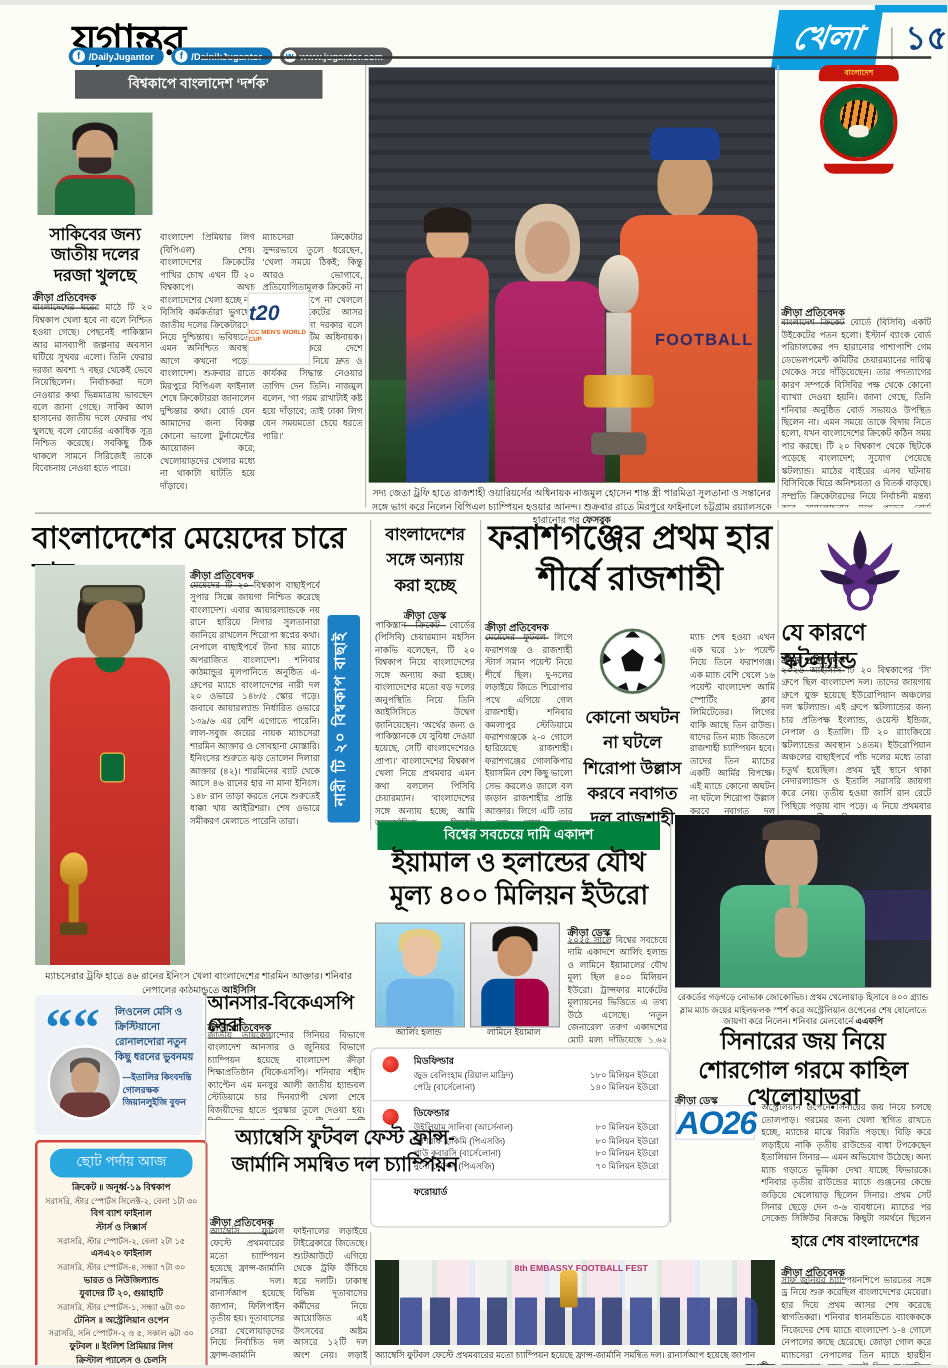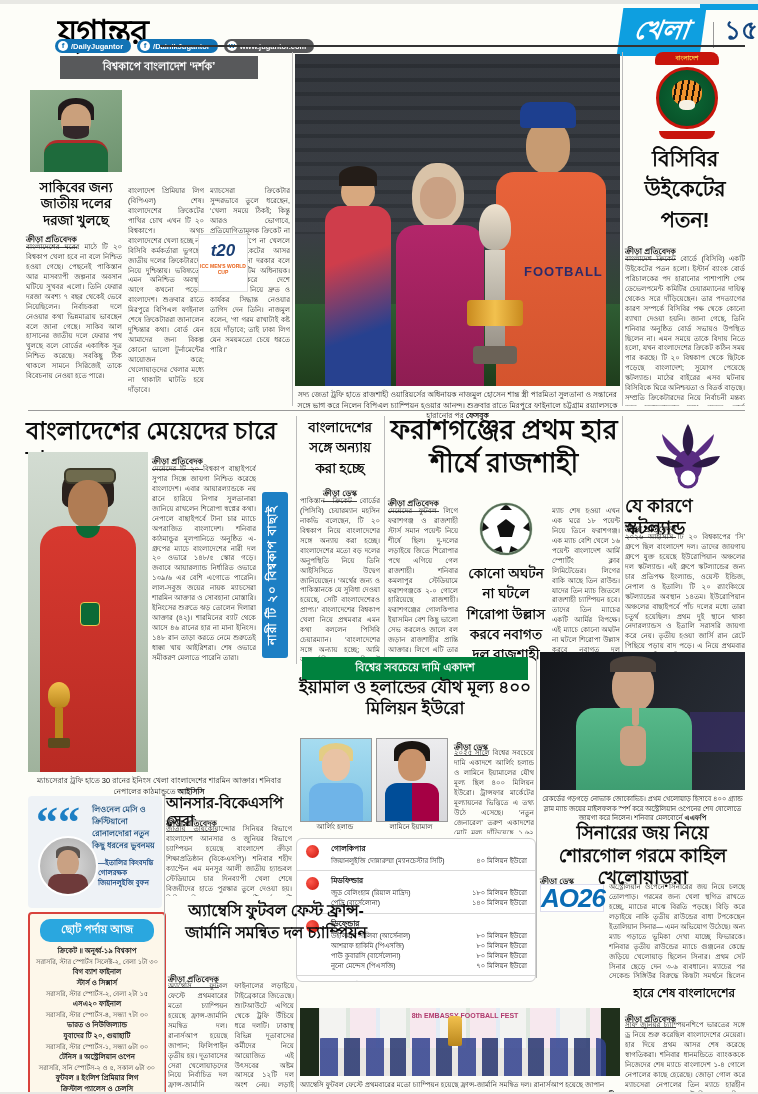--- a/index.html
+++ b/index.html
@@ -19,21 +19,21 @@
   .badge{display:inline-flex;align-items:center;gap:3px;background:#1273b5;color:#fff;border-radius:9px;
          font-size:7.5px;font-weight:bold;padding:2px 8px 2px 3px;margin-right:6px;}
   .badge .fb{width:10px;height:10px;border-radius:50%;background:#fff;color:#1273b5;font-weight:bold;
          font-size:8px;line-height:10px;text-align:center;display:inline-block;}
   .badge.web{background:#58595b;}
   .khela{background:#0e9fe0;color:#fff;font-weight:bold;font-style:italic;font-size:26px;
          padding:2px 14px;transform:skewX(-8deg);display:inline-block;}
   .pageno{color:#14457e;font-weight:bold;font-size:26px;}
   
   #tv-box{border:2px solid #d8423c;background:#fdf7ea;border-radius:4px;}
-  .tv-pill{background:#2aa7df;color:#fff;font-weight:bold;font-size:11px;text-align:center;
+  .tv-pill{background:#2aa7df;color:#fff;font-weight:normal;font-size:11px;text-align:center;
            border-radius:10px;padding:2px 0;margin:5px 10px 4px 10px;}
   .tv-b{font-weight:bold;font-size:7px;text-align:center;color:#111;line-height:1.55;}
   .tv-n{font-size:6.6px;text-align:center;color:#333;line-height:1.55;}
   
   #quote-box{background:#eef2f6;}
   .bigquote{color:#1d7fc4;font-size:44px;font-weight:bold;line-height:.7;font-family:"Liberation Serif",serif;}
   
   #xi-list{border:1px solid #cfcfcf;border-radius:6px;background:#fff;}
   .xi-group{position:relative;padding:4px 8px 4px 34px;border-top:1px solid #d8d8d8;}
   .xi-group:first-child{border-top:none;}
@@ -86,21 +86,21 @@
 
   <div class="abs headline" style="left:26px;top:176px;width:100px;font-size:13.5px;">সাকিবের জন্য জাতীয় দলের দরজা খুলছে</div>
   <div class="abs" style="left:26px;top:224px;width:100px;text-align:left;">
     <span class="byline">ক্রীড়া প্রতিবেদক</span>
   </div>
 
   <div class="abs body-txt" style="left:26px;top:238px;width:96px;height:164px;">বাংলাদেশের ঘরের মাঠে টি ২০ বিশ্বকাপ খেলা হবে না বলে নিশ্চিত হওয়া গেছে। পেছনেই পাকিস্তান আর মাসব্যাপী জল্পনার অবসান ঘটিয়ে সুখবর এলো। তিনি ফেরার দরজা অবশ্য ৭ বছর থেকেই ভেবে নিয়েছিলেন। নির্বাচকরা দলে নেওয়ার কথা ভিন্নমাত্রায় ভাবছেন বলে জানা গেছে। সাকিব আল হাসানের জাতীয় দলে ফেরার পথ খুলছে বলে বোর্ডের একাধিক সূত্র নিশ্চিত করেছে। সবকিছু ঠিক থাকলে সামনে সিরিজেই তাকে বিবেচনায় নেওয়া হতে পারে।</div>
   <div class="abs body-txt" style="left:128px;top:182px;width:76px;height:220px;">বাংলাদেশ প্রিমিয়ার লিগ (বিপিএল) শেষ। বাংলাদেশের ক্রিকেটের পাখির চোখ এখন টি ২০ বিশ্বকাপে। অথচ বাংলাদেশের খেলা হচ্ছে না। বিসিবি কর্মকর্তারা ভুগছেন জাতীয় দলের ক্রিকেটারদের নিয়ে দুশ্চিন্তায়। ভবিষ্যতের এমন অনিশ্চিত অবস্থায় আগে কখনো পড়েনি বাংলাদেশ। শুক্রবার রাতে মিরপুরে বিপিএল ফাইনাল শেষে ক্রিকেটাররা জানালেন দুশ্চিন্তার কথা। বোর্ড যেন আমাদের জন্য বিকল্প কোনো ভালো টুর্নামেন্টের আয়োজন করে; খেলোয়াড়দের খেলার মধ্যে না থাকাটা ঘাটতি হয়ে দাঁড়াবে।</div>
   <div class="abs body-txt" style="left:210px;top:182px;width:80px;height:220px;">ম্যাচসেরা ক্রিকেটার সুন্দরভাবে তুলে ধরেছেন, ‘খেলা সময়ে ঠিকই; কিন্তু আরও ভোগাবে, প্রতিযোগিতামূলক ক্রিকেট না জানি।’ বিশ্বকাপে না খেললে ঘরোয়া ক্রিকেটের আসর আরও বাড়ানো দরকার বলে মনে করেন টিম অধিনায়ক। বিশেষ করে দেশে সিরিজগুলো নিয়ে দ্রুত ও কার্যকর সিদ্ধান্ত নেওয়ার তাগিদ দেন তিনি। নাজমুল বলেন, ‘গা গরম রাখাটাই কষ্ট হয়ে দাঁড়াবে; তাই ঢাকা লিগ যেন সময়মতো চেয়ে ধরতে পারি।’</div>
 
-  <div class="abs" style="left:198px;top:230px;width:48px;height:56px;background:#fff;border:1px solid #ddd;text-align:center;">
+  <div class="abs" style="left:198px;top:230px;width:48px;height:56px;background:#fff;border:1px solid #ddd;">
     <div style="font-weight:bold;font-style:italic;font-size:17px;color:#1b3f74;margin-top:6px;">t20</div>
     <div style="font-weight:bold;font-size:5px;color:#e8621a;margin-top:2px;">ICC MEN'S WORLD CUP</div>
   </div>
 
   <div class="scene" style="left:295px;top:50px;width:325px;height:332px;background:linear-gradient(#23262b,#3a3e44 55%,#2c4a2e 80%,#24401f);">
     <div class="abs" style="left:0;top:0;width:325px;height:180px;background:repeating-linear-gradient(#3c4046 0 10px,#2e3237 10px 14px);opacity:.7;"></div>
     <div class="abs" style="left:0;top:250px;width:325px;height:82px;background:linear-gradient(#2f5d33,#1f3d1c);"></div>
 
     <div class="abs" style="left:28px;top:120px;width:70px;height:212px;">
       <div style="position:absolute;left:18px;top:0;width:34px;height:36px;border-radius:50%;background:#d7a87f;"></div>
@@ -134,21 +134,20 @@
   </div>
 
   <div class="abs" style="left:655px;top:48px;width:64px;height:86px;text-align:center;">
     <div style="background:#c8150c;color:#ffd34d;font-size:6px;font-weight:bold;border-radius:8px 8px 2px 2px;padding:1px 0;">বাংলাদেশ</div>
     <div style="position:relative;width:56px;height:56px;margin:2px auto 0;border-radius:50%;background:radial-gradient(#0c6a36,#074a25);border:3px solid #c8150c;">
       <div style="position:absolute;left:13px;top:10px;width:30px;height:26px;border-radius:46%;background:repeating-linear-gradient(100deg,#f0922d 0 4px,#201408 4px 6px);"></div>
       <div style="position:absolute;left:20px;top:30px;width:16px;height:10px;border-radius:40%;background:#f6f1e3;"></div>
     </div>
     <div style="width:56px;height:8px;margin:2px auto 0;border-radius:0 0 10px 10px;background:#c8150c;"></div>
   </div>
-  <div class="abs headline" style="left:625px;top:140px;width:120px;font-size:21px;line-height:1.45;">বিসিবির উইকেটের পতন!</div>
   <div class="abs" style="left:625px;top:236px;width:120px;">
     <span class="byline">ক্রীড়া প্রতিবেদক</span>
   </div>
   <div class="abs body-txt" style="left:625px;top:250px;width:120px;height:152px;">বাংলাদেশ ক্রিকেট বোর্ডে (বিসিবি) একটি উইকেটের পতন হলো। ইস্টার্ন ব্যাংক বোর্ড পরিচালকের পদ হারানোর পাশাপাশি গেম ডেভেলপমেন্ট কমিটির চেয়ারম্যানের দায়িত্ব থেকেও সরে দাঁড়িয়েছেন। তার পদত্যাগের কারণ সম্পর্কে বিসিবির পক্ষ থেকে কোনো ব্যাখ্যা দেওয়া হয়নি। জানা গেছে, তিনি শনিবার অনুষ্ঠিত বোর্ড সভায়ও উপস্থিত ছিলেন না। এমন সময়ে তাকে বিদায় নিতে হলো, যখন বাংলাদেশের ক্রিকেট কঠিন সময় পার করছে। টি ২০ বিশ্বকাপ থেকে ছিটকে পড়েছে বাংলাদেশ; সুযোগ পেয়েছে স্কটল্যান্ড। মাঠের বাইরের এসব ঘটনায় বিসিবিকে ঘিরে অনিশ্চয়তা ও বিতর্ক বাড়ছে। সম্প্রতি ক্রিকেটারদের নিয়ে নির্বাচনী মন্তব্য করে সমালোচনার মুখে পড়েন বোর্ড পরিচালক এম নাজমুল ইসলাম, যার পরিপ্রেক্ষিতে তাকে কারণ দর্শানোর নোটিশ দেওয়া হয়। এর রেশ কাটতে না কাটতেই আরেক পরিচালক মুহসেনুর রহমান শামীমের বিরুদ্ধে ডিসিপ্লিনারি কমিটিতে অভিযোগ জমা পড়ে; বিসিও অডিট কমিটি বিষয়টি পর্যালোচনা করছে। এসব ঘটনার ধারাবাহিকতায় ইস্টার্ন ব্যাংকের পদত্যাগ দেশের ক্রিকেটাঙ্গনে আলোচনার জন্ম দিয়েছে। সবশেষ বিসিবি নির্বাচনের ধামাডোল স্পোর্টিং ক্লাবের কাউন্সিলর হিসাবে মনোনয়ন পেয়ে পরিচালক হন ইস্টার্ন ব্যাংকের প্রতিনিধি; তিনি বিসিবির গেম ডেভেলপমেন্ট কার্যক্রমের নেতৃত্বে ছিলেন।</div>
 
   <div class="rule-v" style="left:292px;top:48px;height:354px;"></div>
   <div class="rule-v" style="left:622px;top:48px;height:354px;"></div>
   <div class="rule-h" style="left:28px;top:406px;width:717px;"></div>
 
   <div class="abs headline" style="left:26px;top:412px;width:266px;font-size:24px;text-align:left;">বাংলাদেশের মেয়েদের চারে চার</div>
@@ -164,21 +163,21 @@
     <div class="abs" style="left:52px;top:150px;width:18px;height:22px;border-radius:4px;background:#0c6a36;border:1px solid #f2c14e;"></div>
     <div class="abs" style="left:18px;top:230px;width:26px;height:80px;">
       <div style="width:22px;height:26px;margin:0 auto;border-radius:50% 50% 40% 40%;background:linear-gradient(#f2c14e,#b9861c);"></div>
       <div style="width:8px;height:30px;margin:0 auto;background:#b9861c;"></div>
       <div style="width:22px;height:10px;margin:0 auto;background:#5c4a1e;border-radius:2px;"></div>
     </div>
   </div>
   <div class="abs body-txt" style="left:152px;top:460px;width:104px;height:306px;">মেয়েদের টি ২০ বিশ্বকাপ বাছাইপর্বে সুপার সিক্সে জায়গা নিশ্চিত করেছে বাংলাদেশ। এবার আয়ারল্যান্ডকে নয় রানে হারিয়ে নিগার সুলতানারা জানিয়ে রাখলেন শিরোপা স্বপ্নের কথা। নেপালে বাছাইপর্বে টানা চার ম্যাচে অপরাজিত বাংলাদেশ। শনিবার কাঠমান্ডুর মূলপানিতে অনুষ্ঠিত এ-গ্রুপের ম্যাচে বাংলাদেশের নারী দল ২০ ওভারে ১৪৮/৫ স্কোর গড়ে। জবাবে আয়ারল্যান্ড নির্ধারিত ওভারে ১৩৯/৬ এর বেশি এগোতে পারেনি। লাল-সবুজ জয়ের নায়ক ম্যাচসেরা শারমিন আক্তার ও সোবহানা মোস্তারি। ইনিংসের শুরুতে ঝড় তোলেন দিলারা আক্তার (৪২)। শারমিনের ব্যাট থেকে আসে ৪৬ রানের হার না মানা ইনিংস। ১৪৮ রান তাড়া করতে নেমে শুরুতেই ধাক্কা খায় আইরিশরা। শেষ ওভারে সমীকরণ মেলাতে পারেনি তারা।</div>
   <div class="abs vtag" style="left:262px;top:488px;width:26px;height:166px;">নারী টি ২০ বিশ্বকাপ বাছাই</div>
   <div class="abs caption" style="left:26px;top:772px;width:266px;">
-    <span>ম্যাচসেরার ট্রফি হাতে 30 রানের ইনিংস খেলা বাংলাদেশের শারমিন আক্তার। শনিবার নেপালের কাঠমান্ডুতে</span>
+    <span>ম্যাচসেরার ট্রফি হাতে ৪৬ রানের ইনিংস খেলা বাংলাদেশের শারমিন আক্তার। শনিবার নেপালের কাঠমান্ডুতে</span>
     <span style="font-weight:bold;">আইসিসি</span>
   </div>
 
   <div class="abs headline" style="left:300px;top:414px;width:80px;font-size:13.5px;line-height:1.5;">বাংলাদেশের সঙ্গে অন্যায় করা হচ্ছে</div>
   <div class="abs" style="left:300px;top:478px;width:80px;text-align:center;">
     <span class="byline">ক্রীড়া ডেস্ক</span>
   </div>
   <div class="abs body-txt" style="left:300px;top:492px;width:80px;height:168px;">পাকিস্তান ক্রিকেট বোর্ডের (পিসিবি) চেয়ারম্যান মহসিন নাকভি বলেছেন, টি ২০ বিশ্বকাপ নিয়ে বাংলাদেশের সঙ্গে অন্যায় করা হচ্ছে। বাংলাদেশের মতো বড় দলের অনুপস্থিতি নিয়ে তিনি আইসিসিতে উদ্বেগ জানিয়েছেন। ‘অর্থের জন্য ও পাকিস্তানকে যে সুবিধা দেওয়া হয়েছে, সেটি বাংলাদেশেরও প্রাপ্য।’ বাংলাদেশের বিশ্বকাপ খেলা নিয়ে প্রথমবার এমন কথা বললেন পিসিবি চেয়ারম্যান। ‘বাংলাদেশের সঙ্গে অন্যায় হচ্ছে; আমি আন্তর্জাতিক ক্রিকেট কাউন্সিলের (আইসিসি) বোর্ড মিটিংয়ে এ নিয়ে কথা বলব। আপনারা নিশ্চয়ই বিষয়টি অবহেলা করতে পারবেন না।’</div>
 
   <div class="abs headline" style="left:388px;top:410px;width:232px;font-size:27px;">ফরাশগঞ্জের প্রথম হার শীর্ষে রাজশাহী</div>
@@ -218,21 +217,21 @@
   <div class="abs" style="left:625px;top:514px;">
     <span class="byline">ক্রীড়া প্রতিবেদক</span>
   </div>
   <div class="abs body-txt" style="left:625px;top:528px;width:120px;height:132px;">২০২৬ আইসিসি টি ২০ বিশ্বকাপের ‘সি’ গ্রুপে ছিল বাংলাদেশ দল। তাদের জায়গায় গ্রুপে যুক্ত হয়েছে ইউরোপিয়ান অঞ্চলের দল স্কটল্যান্ড। এই গ্রুপে স্কটল্যান্ডের জন্য চার প্রতিপক্ষ ইংল্যান্ড, ওয়েস্ট ইন্ডিজ, নেপাল ও ইতালি। টি ২০ র‌্যাংকিংয়ে স্কটল্যান্ডের অবস্থান ১৪তম। ইউরোপিয়ান অঞ্চলের বাছাইপর্বে পাঁচ দলের মধ্যে তারা চতুর্থ হয়েছিল। প্রথম দুই স্থানে থাকা নেদারল্যান্ডস ও ইতালি সরাসরি জায়গা করে নেয়। তৃতীয় হওয়া জার্সি রান রেটে পিছিয়ে পড়ায় বাদ পড়ে। এ নিয়ে প্রথমবার ছেলেদের টি ২০ বিশ্বকাপে অংশগ্রহণ করবে না বাংলাদেশ। সেই ২০০৭ সাল থেকে প্রতিটি বিশ্বকাপে খেলা হচ্ছে বাংলাদেশের। ৭ ফেব্রুয়ারি থেকে ৮ মার্চ ভারত ও শ্রীলংকায় অনুষ্ঠেয় বিশ্বকাপে না খেলায় ভবিষ্যৎ বিশ্বকাপে বাংলাদেশের সরাসরি খেলা নিয়েও শঙ্কা তৈরি হয়েছে।</div>
 
   <div class="rule-v" style="left:296px;top:412px;height:248px;"></div>
   <div class="rule-v" style="left:384px;top:412px;height:248px;"></div>
   <div class="rule-v" style="left:622px;top:412px;height:248px;"></div>
 
   <div class="abs kicker-green" style="left:302px;top:653px;width:226px;font-size:11px;padding:2px 0;">বিশ্বের সবচেয়ে দামি একাদশ</div>
-  <div class="abs headline" style="left:296px;top:674px;width:238px;font-size:17px;">ইয়ামাল ও হলান্ডের যৌথ মূল্য ৪০০ মিলিয়ন ইউরো</div>
+  <div class="abs headline" style="left:296px;top:674px;width:238px;font-size:21px;">ইয়ামাল ও হলান্ডের যৌথ মূল্য ৪০০ মিলিয়ন ইউরো</div>
 
   <div class="scene" style="left:300px;top:734px;width:70px;height:82px;background:linear-gradient(#a6dcf0,#7fc3e4);border:1px solid #999;">
     <div class="abs" style="left:18px;top:4px;width:34px;height:18px;border-radius:50% 50% 0 0;background:#e3cd84;"></div>
     <div class="abs" style="left:21px;top:10px;width:28px;height:32px;border-radius:46%;background:#e9c3a4;"></div>
     <div class="abs" style="left:8px;top:44px;width:54px;height:38px;border-radius:12px 12px 0 0;background:#6fb4e8;"></div>
   </div>
   <div class="scene" style="left:376px;top:734px;width:70px;height:82px;background:linear-gradient(#ececee,#d8d8dc);border:1px solid #999;">
     <div class="abs" style="left:17px;top:2px;width:36px;height:20px;border-radius:50% 50% 0 0;background:#191512;"></div>
     <div class="abs" style="left:21px;top:10px;width:28px;height:32px;border-radius:46%;background:#c99независ;"></div>
     <div class="abs" style="left:21px;top:10px;width:28px;height:32px;border-radius:46%;background:#c9936b;"></div>
@@ -240,28 +239,20 @@
   </div>
   <div class="abs caption" style="left:300px;top:818px;width:70px;font-size:7px;">আর্লিং হলান্ড</div>
   <div class="abs caption" style="left:376px;top:818px;width:70px;font-size:7px;">লামিনে ইয়ামাল</div>
 
   <div class="abs" style="left:454px;top:732px;">
     <span class="byline">ক্রীড়া ডেস্ক</span>
   </div>
   <div class="abs body-txt" style="left:454px;top:744px;width:80px;height:86px;">২০২৫ সালে বিশ্বের সবচেয়ে দামি একাদশে আর্লিং হলান্ড ও লামিনে ইয়ামালের যৌথ মূল্য ছিল ৪০০ মিলিয়ন ইউরো। ট্রান্সফার মার্কেটের মূল্যায়নের ভিত্তিতে এ তথ্য উঠে এসেছে। ‘নতুন জেনারেল’ তরুণ একাদশের মোট মূল্য দাঁড়িয়েছে ১.৬২ বিলিয়ন ইউরো। এর মধ্যে বেশিরভাগ অর্থ পেয়ে ম্যানচেস্টার সিটির নরওয়েজীয় স্ট্রাইকার আর্লিং হলান্ড এবং বার্সেলোনার স্প্যানিশ উইঙ্গার লামিনে ইয়ামালের নামে। বাজার মূল্যের ভিত্তিতে বিশ্বের সবচেয়ে দামি একাদশ তৈরি করা হয়। আন্তর্জাতিক ফুটবলের একাধিক নামি খেলোয়াড় তালিকা থেকে বাদ পড়েছেন। দেখে নেওয়া যাক বিশ্বের সবচেয়ে দামি একাদশে কারা ঠাঁই পেয়েছেন এবং তাদের মূল্য কত।</div>
 
   <div class="abs" id="xi-list" style="left:296px;top:834px;width:238px;height:142px;overflow:hidden;">
-      <div class="xi-group">
-        <span class="xi-bullet"></span>
-        <div class="xi-pos">গোলকিপার</div>
-        <div class="xi-row">
-          <span>জিয়ানলুইজি দোন্নারুম্মা (ম্যানচেস্টার সিটি)</span>
-          <span>৪০ মিলিয়ন ইউরো</span>
-        </div>
-      </div>
       <div class="xi-group">
         <span class="xi-bullet"></span>
         <div class="xi-pos">মিডফিল্ডার</div>
         <div class="xi-row">
           <span>জুড বেলিংহাম (রিয়াল মাদ্রিদ)</span>
           <span>১৮০ মিলিয়ন ইউরো</span>
         </div>
         <div class="xi-row">
           <span>পেদ্রি (বার্সেলোনা)</span>
           <span>১৪০ মিলিয়ন ইউরো</span>

